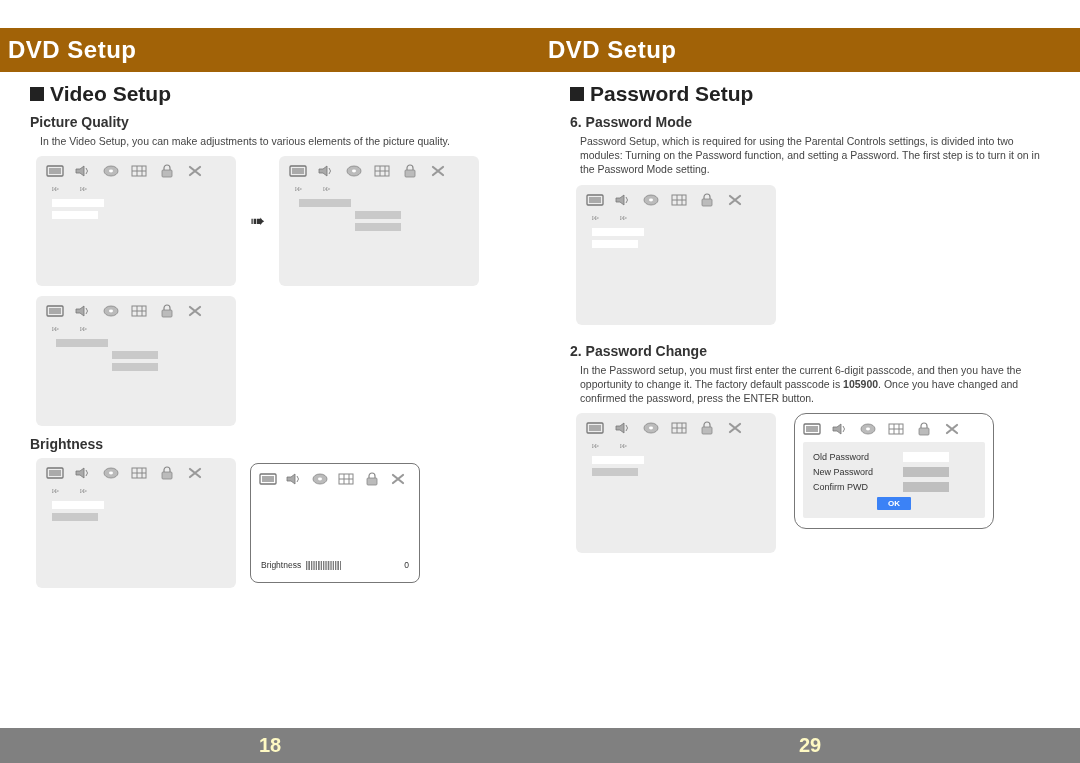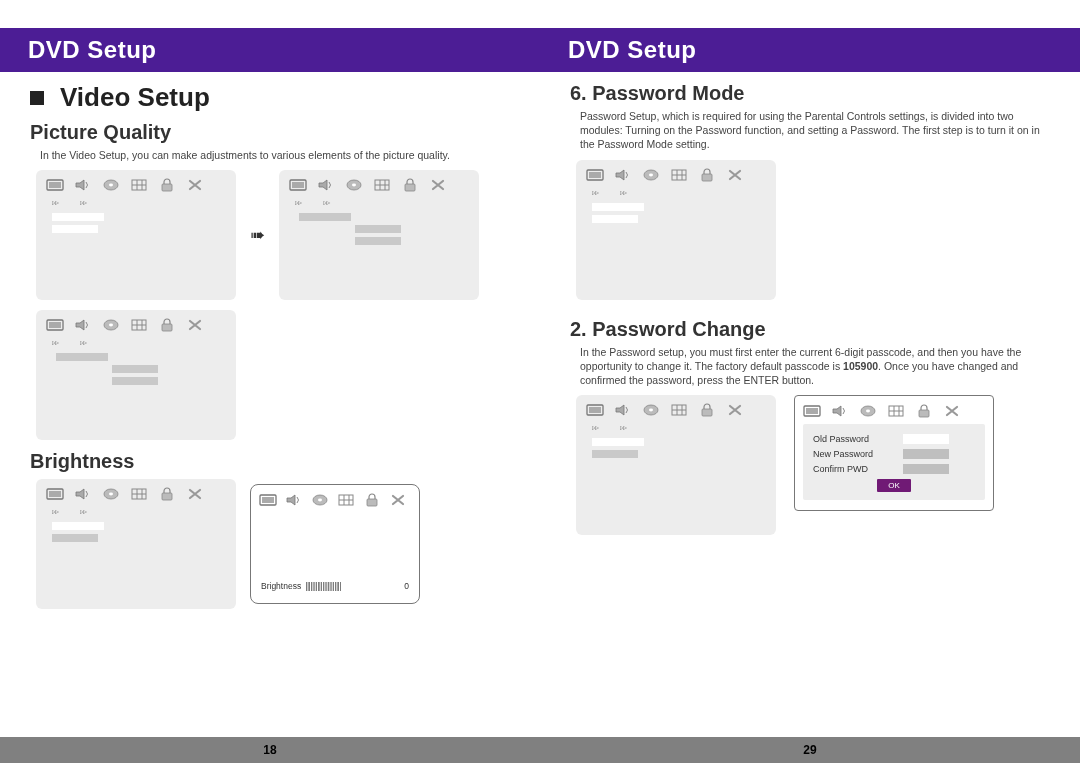--- a/index.html
+++ b/index.html
@@ -10,45 +10,45 @@
     height: 763px;
     display: flex;
   }
   .page {
     width: 540px;
     height: 763px;
     padding: 0 30px 0 30px;
     position: relative;
   }
   .header-bar {
-    background: #4c1d95;
+    background: #a16207;
     color: #fff;
     font-size: 24px;
     font-weight: bold;
-    padding: 8px 28px;
+    padding: 8px 8px;
     margin: 28px -30px 10px -30px;
     letter-spacing: 0.5px;
   }
   .section-title {
-    font-size: 26px;
+    font-size: 21px;
     font-weight: bold;
     color: #222;
     margin: 6px 0 8px 0;
     display: flex;
     align-items: center;
-    gap: 16px;
+    gap: 6px;
   }
   .section-title .sq {
     width: 14px;
     height: 14px;
     background: #222;
     display: inline-block;
   }
   .sub-title {
-    font-size: 20px;
+    font-size: 14px;
     font-weight: bold;
     color: #333;
     margin: 6px 0 4px 0;
   }
   .body-text {
     font-size: 10.5px;
     color: #444;
     line-height: 1.35;
     margin-bottom: 8px;
     padding-left: 10px;
@@ -124,21 +124,21 @@
     right: 10px;
     font-size: 8.5px;
     color: #333;
     display: flex;
     align-items: center;
     gap: 4px;
   }
   .slider-ticks { letter-spacing: -0.5px; color: #444; flex: 1;}
   .pw-panel {
     border: 1.5px solid #777;
-    border-radius: 4px;
+    border-radius: 12px;
     width: 200px;
     padding: 8px 8px 10px 8px;
     background: #fff;
   }
   .pw-body {
     background: #ededed;
     border-radius: 2px;
     padding: 10px 10px 8px 10px;
     margin-top: 6px;
   }
@@ -152,38 +152,39 @@
   }
   .pw-row .field {
     width: 46px;
     height: 10px;
     background: #fff;
   }
   .pw-row.grey .field { background: #bfbfbf; }
   .ok-btn {
     width: 34px;
     height: 13px;
-    background: #701a75;
+    background: #3b82f6;
     color: #fff;
     font-size: 8px;
     display: flex;
     align-items: center;
     justify-content: center;
     margin: 4px auto 0 auto;
     border-radius: 1px;
+    font-weight: bold;
   }
   .footer {
     position: absolute;
     bottom: 0;
     left: 0;
     right: 0;
     background: #808080;
-    color: #000000;
+    color: #fef9c3;
     text-align: center;
-    font-size: 12px;
+    font-size: 20px;
     font-weight: bold;
     padding: 6px 0;
   }
   .right-col-panels { display:flex; gap:18px; align-items:flex-start; padding-left:6px; margin-top:6px;}
 </style>
 </head>
 <body>
 
 <svg width="0" height="0" style="position:absolute">
   <defs>
@@ -445,20 +446,24 @@
         <span>0</span>
       </div>
     </div>
   </div>
 
   <div class="footer">18</div>
 </div>
 
 <div class="page">
   <div class="header-bar">DVD Setup</div>
+  <div class="section-title">
+    <span class="sq"></span>
+    <span>Password Setup</span>
+  </div>
 
   <div class="sub-title">6. Password Mode</div>
   <div class="body-text">Password Setup, which is required for using the Parental Controls settings, is divided into two modules: Turning on the Password function, and setting a Password. The first step is to turn it on in the Password Mode setting.</div>
 
   <div class="panel-row">
     <div class="panel tall">
       <div class="panel-icons">
         <span class="picon">
             <svg>
               <use href="#ic-display"></use>

